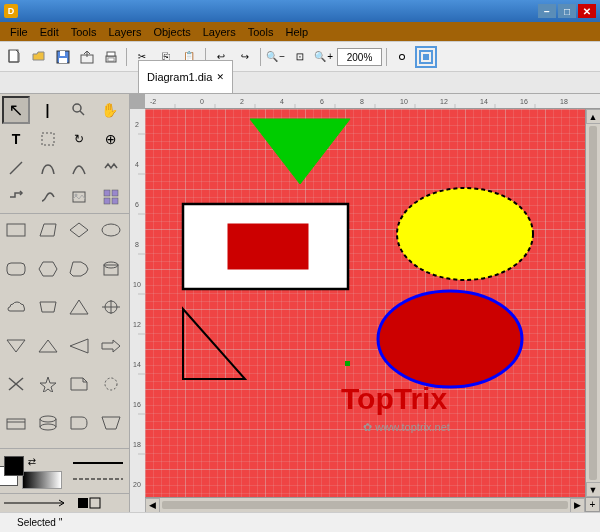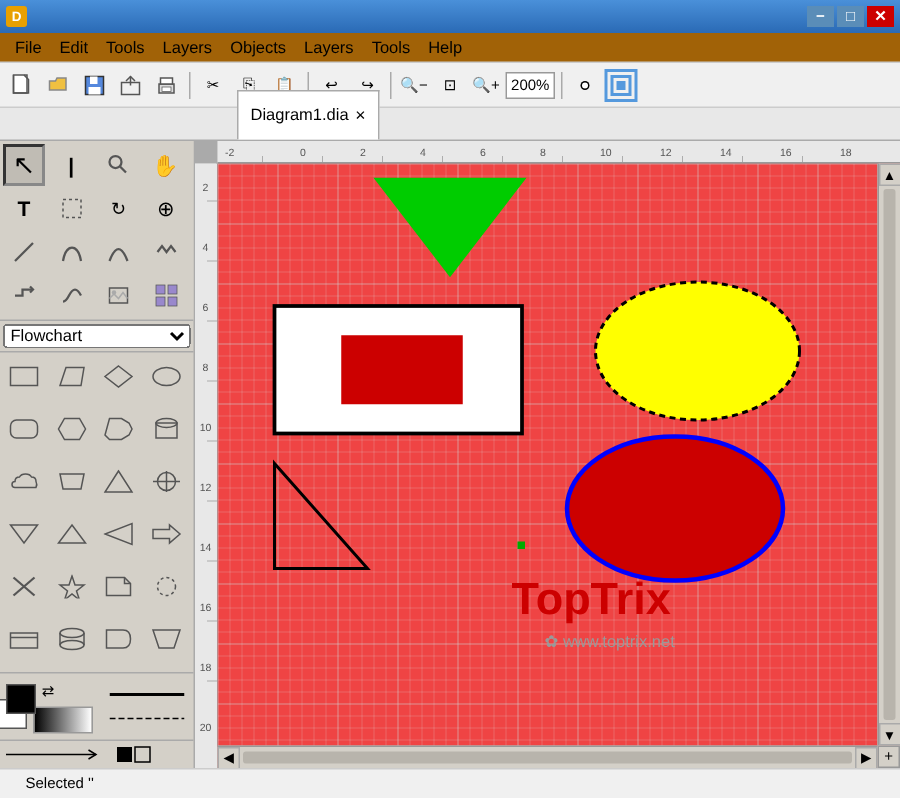--- a/index.html
+++ b/index.html
@@ -53,21 +53,21 @@
     .tb-btn {
       width: 22px; height: 22px;
       border: 1px solid transparent;
       background: transparent;
       cursor: pointer;
       display: flex; align-items: center; justify-content: center;
       font-size: 10px;
     }
     .tb-sep { width: 1px; height: 18px; background: #aaa; margin: 0 2px; }
     .tb-zoom-display {
-      width: 33px; height: 18px;
+      width: 45px; height: 18px;
       border: 1px solid #999;
       background: white;
       font-size: 10px;
       text-align: center;
       line-height: 18px;
     }
 
     
     #tabbar {
       height: 22px;
@@ -81,21 +81,20 @@
       height: 20px;
       background: #f5f5f5;
       border: 1px solid #aaa;
       border-bottom: none;
       padding: 16px 8px;
       display: flex;
       align-items: center;
       gap: 4px;
       font-size: 11px;
       cursor: pointer;
-      margin-left: 20px;
     }
     .tab.active { background: white; }
     .tab-close { font-size: 9px; cursor: pointer; }
 
     
     #main-area {
       display: flex;
       height: calc(532px - 22px - 20px - 30px - 22px - 20px);
     }
 
@@ -350,28 +349,20 @@
       <button class="tool-btn" title="Pattern">
         <svg width="16" height="16" viewBox="0 0 16 16">
           <rect x="1" y="1" width="6" height="6" fill="#9988cc" stroke="#555" stroke-width="0.5"></rect>
           <rect x="9" y="1" width="6" height="6" fill="#9988cc" stroke="#555" stroke-width="0.5"></rect>
           <rect x="1" y="9" width="6" height="6" fill="#9988cc" stroke="#555" stroke-width="0.5"></rect>
           <rect x="9" y="9" width="6" height="6" fill="#9988cc" stroke="#555" stroke-width="0.5"></rect>
         </svg>
       </button>
     </div>
 
-    <div id="shape-selector">
-      <select style="width:100%; font-size:11px;">
-        <option>Flowchart</option>
-        <option>UML</option>
-        <option>Network</option>
-        <option>Basic</option>
-      </select>
-    </div>
 
     <div id="shape-grid">
 
       <button class="shape-btn">
           <svg width="20" height="16">
             <rect x="1" y="2" width="18" height="12" fill="none" stroke="#555" stroke-width="1"></rect>
           </svg>
         </button>
       <button class="shape-btn">
           <svg width="20" height="16">

